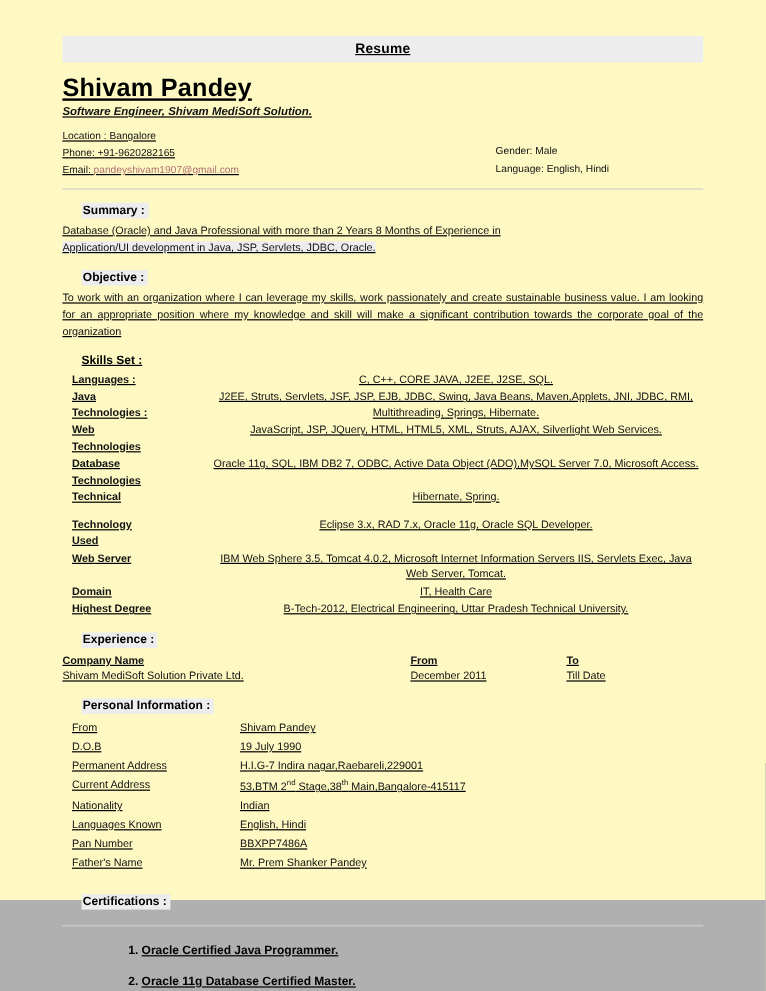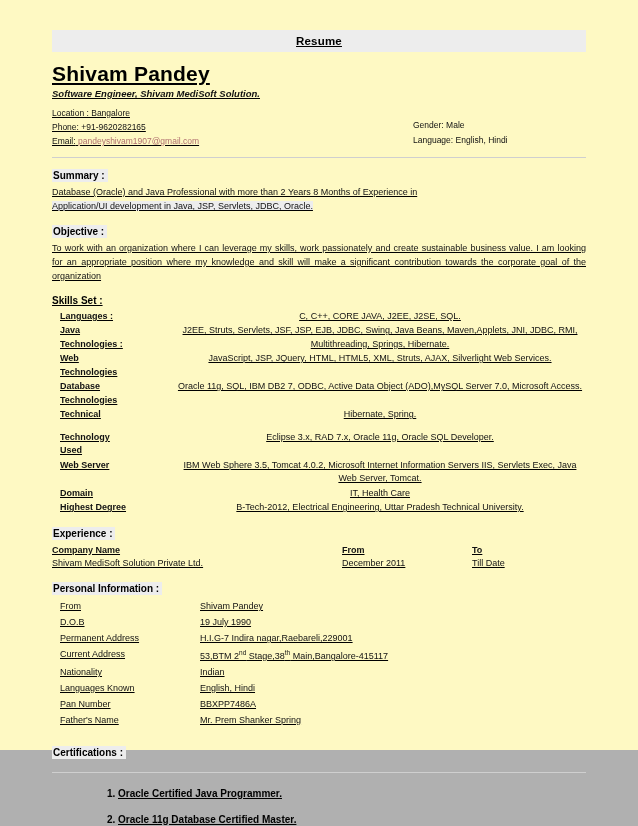--- a/index.html
+++ b/index.html
@@ -67,21 +67,21 @@
   .rule {
     border: none;
     border-top: 1px solid #cfcfcf;
     margin: 9px 0 0 0;
   }
   
   .sec-head {
     font-size: 10px;
     font-weight: bold;
     color: #000;
-    margin: 11px 0 4px 0;
+    margin: 11px 0 4px 16px;
   }
   .sec-head.hl { background: #ededed; display: inline-block; padding: 1px 3px 1px 1px; }
   .body-text {
     font-size: 9px;
     color: #111;
     line-height: 1.55;
     text-align: justify;
   }
   .hl-span { background: #ededed; }
   
@@ -278,21 +278,21 @@
     <tr>
       <td class="k">Languages Known</td>
       <td>English, Hindi</td>
     </tr>
     <tr>
       <td class="k">Pan Number</td>
       <td>BBXPP7486A</td>
     </tr>
     <tr>
       <td class="k">Father's Name</td>
-      <td>Mr. Prem Shanker Spring</td>
+      <td>Mr. Prem Shanker Pandey</td>
     </tr>
   </tbody>
     </table>
 
   <div class="gap-sm"></div>
   <div class="sec-head hl">Certifications :</div>
   <hr class="rule">
   <ol class="certs">
     <li>Oracle Certified Java Programmer.</li>
     <li>Oracle 11g Database Certified Master.</li>

